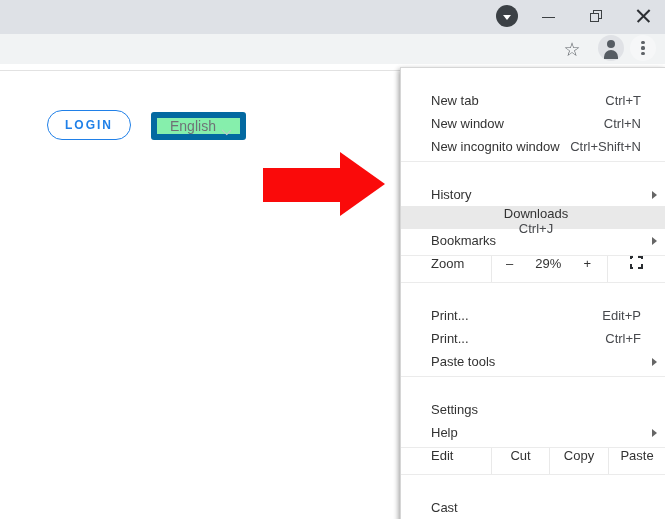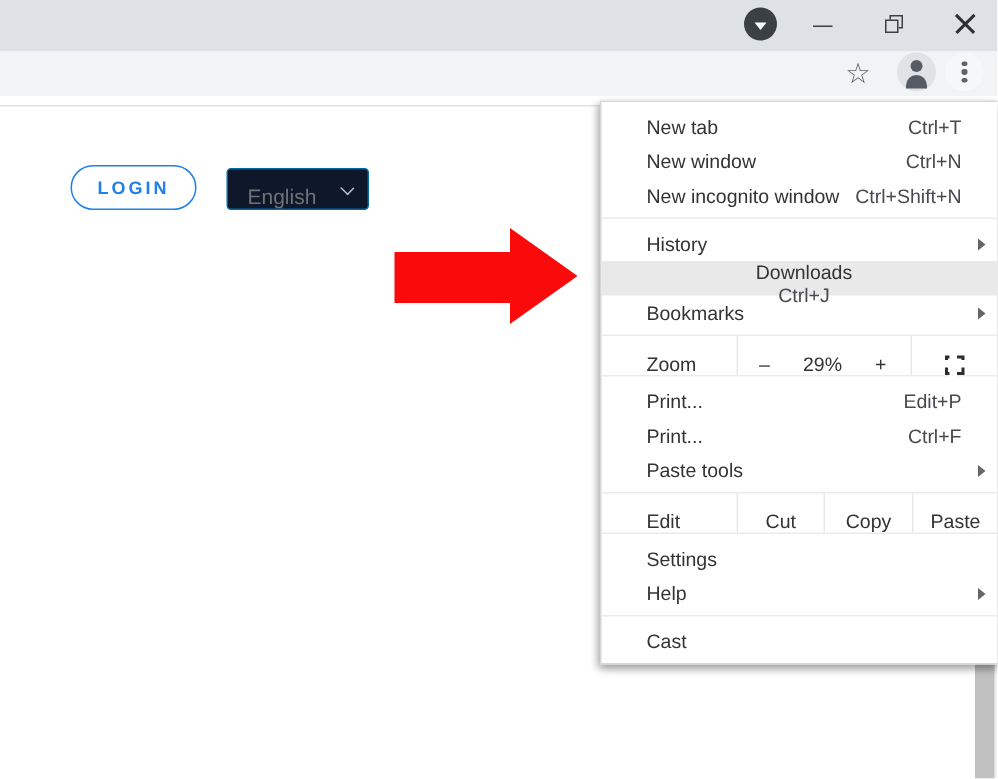--- a/index.html
+++ b/index.html
@@ -45,53 +45,53 @@
 
   .toolbar-gap { position:absolute; left:0; top:64px; width:665px; height:6px; background:#ffffff; }
   .page-divider { position:absolute; left:0; top:70px; width:665px; height:1px; background:#e2e2e2; }
 
   
   .login-btn { position:absolute; left:47px; top:110px; width:84px; height:30px;
     border:1.5px solid #2080e8; border-radius:15px; background:#ffffff; color:#2080e8;
     font-size:12px; font-weight:bold; letter-spacing:2px; display:flex; align-items:center;
     justify-content:center; cursor:pointer; font-family:"Liberation Sans",sans-serif; }
   .lang-select { position:absolute; left:151px; top:112px; width:95px; height:28px;
-    border:1px solid #0369a1; border-radius:3px; background:#0f172a; display:flex;
-    align-items:flex-end; cursor:pointer; }
+    border:6px solid #0369a1; border-radius:3px; background:#86efac; display:flex;
+    align-items:flex-start; cursor:pointer; }
   .lang-select .val { padding-left:13px; font-size:14px; color:#6f7276; }
   .lang-select .chev { position:absolute; right:10px; top:9px; width:7px; height:7px;
     border-right:1.5px solid #c3c7cb; border-bottom:1.5px solid #c3c7cb; transform:rotate(45deg) scale(1,0.9); }
 
   
   .red-arrow { position:absolute; left:263px; top:152px; width:122px; height:65px; }
   .red-arrow .shaft { position:absolute; left:0; top:16px; width:78px; height:34px; background:#fa0a0a; }
   .red-arrow .head { position:absolute; left:77px; top:0; width:0; height:0;
     border-top:32.5px solid transparent; border-bottom:32.5px solid transparent;
     border-left:45px solid #fa0a0a; }
 
   
   .scrollbar { position:absolute; left:650px; top:70px; width:15px; height:449px; background:#f1f1f1; z-index:1; }
   .scroll-thumb { position:absolute; left:0; top:0; width:13px; height:449px; background:#c1c1c1; }
 
   
   .menu { position:absolute; left:400px; top:67px; width:265px; z-index:10; background:#ffffff;
     border:1px solid #d6d6d6; border-right:none;
     box-shadow:-2px 2px 5px rgba(0,0,0,0.18), 0 3px 6px rgba(0,0,0,0.28);
     font-size:13px; color:#333333; }
-  .menu-section { padding:5px 0 3px 0; border-top:1px solid #ebebeb; }
+  .menu-section { padding:21px 0 3px 0; border-top:1px solid #ebebeb; }
   .menu-section:first-child { border-top:none; }
   .menu-item { position:relative; height:23px; display:flex; align-items:center;
     justify-content:space-between; padding:0 24px 0 30px; cursor:pointer; }
   .menu-item .shortcut { color:#47494d; }
   .menu-item.highlight { background:#e9e9e9;flex-direction:column; }
   .submenu-arrow { position:absolute; right:8px; top:50%; margin-top:-4px; width:0; height:0;
     border-top:4px solid transparent; border-bottom:4px solid transparent; border-left:5px solid #666666; }
 
   .split-row { display:flex; align-items:stretch; height:27px; padding:0; }
-  .split-row .cell { display:flex; align-items:flex-end; border-left:1px solid #e9e9e9; }
+  .split-row .cell { display:flex; align-items:flex-start; border-left:1px solid #e9e9e9; }
   .split-row .cell:first-child { border-left:none; }
   .label-cell { width:90px; padding-left:30px; }
   .zoom-controls { width:116px; justify-content:space-between; padding:0 16px 0 14px; }
   .zoom-controls .zbtn { cursor:pointer; color:#333; }
   .fs-cell { flex:1; justify-content:center; cursor:pointer; }
   .fs-icon { position:relative; width:13px; height:13px; border:2.2px solid #2a2d31; }
   .fs-icon::before { content:""; position:absolute; left:1px; top:-4px; width:4.8px; height:21px; background:#ffffff; }
   .fs-icon::after { content:""; position:absolute; left:-4px; top:1px; width:21px; height:4.8px; background:#ffffff; }
   .edit-cut { width:58px; justify-content:center; cursor:pointer; }
   .edit-copy { width:59px; justify-content:center; cursor:pointer; }
@@ -203,45 +203,45 @@
       <div class="menu-item">
         <span>Print...</span>
         <span class="shortcut">Ctrl+F</span>
       </div>
       <div class="menu-item">
         <span>Paste tools</span>
         <span class="submenu-arrow"></span>
       </div>
     </div>
 
+    <div class="menu-section">
+      <div class="menu-item">
+        <span>Settings</span>
+      </div>
+      <div class="menu-item">
+        <span>Help</span>
+        <span class="submenu-arrow"></span>
+      </div>
+    </div>
+
     <div class="menu-section split-row">
       <div class="cell label-cell">
         <span>Edit</span>
       </div>
       <div class="cell edit-cut">
         <span>Cut</span>
       </div>
       <div class="cell edit-copy">
         <span>Copy</span>
       </div>
       <div class="cell edit-paste">
         <span>Paste</span>
       </div>
     </div>
 
     <div class="menu-section">
       <div class="menu-item">
-        <span>Settings</span>
-      </div>
-      <div class="menu-item">
-        <span>Help</span>
-        <span class="submenu-arrow"></span>
-      </div>
-    </div>
-
-    <div class="menu-section">
-      <div class="menu-item">
         <span>Cast</span>
       </div>
     </div>
 
   </div>
 </div>
 
 </body></html>

